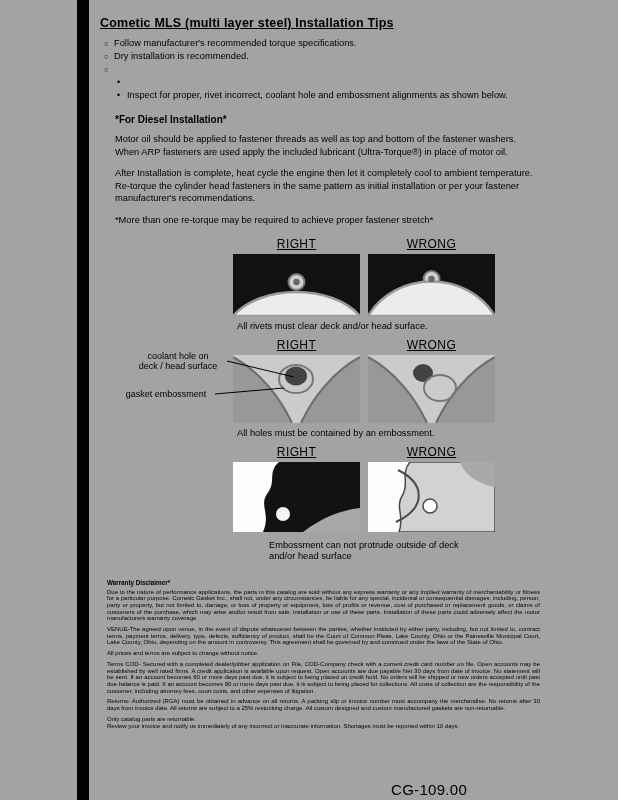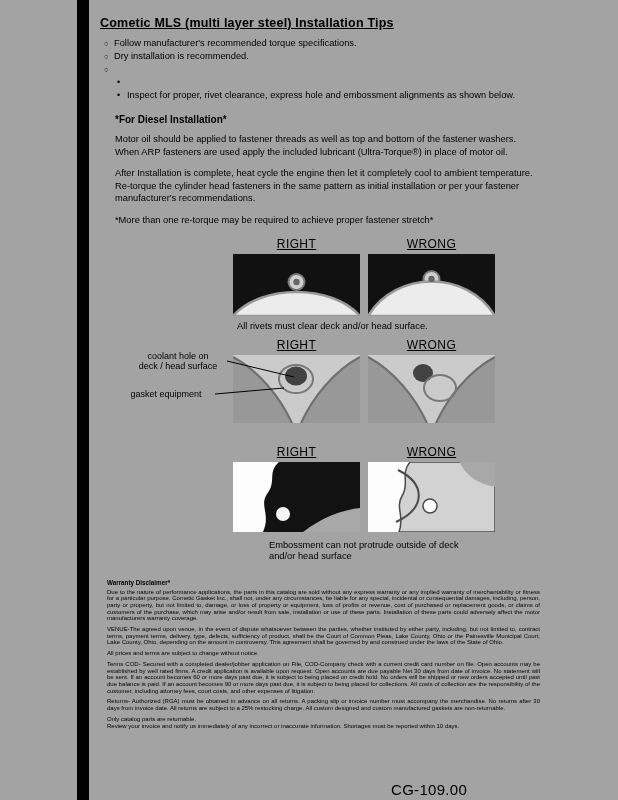--- a/index.html
+++ b/index.html
@@ -56,21 +56,21 @@
         <span>Dry installation is recommended.</span>
       </li>
       <li>
         <span class="marker">○</span>
       </li>
       <li class="sub">
         <span class="marker">•</span>
       </li>
       <li class="sub">
         <span class="marker">•</span>
-        <span>Inspect for proper, rivet clearance, express hole and embossment alignments as shown below.</span>
+        <span>Inspect for proper, rivet incorrect, coolant hole and embossment alignments as shown below.</span>
       </li>
     </ul>
 
     <div class="diesel">
       <div class="diesel-heading">*For Diesel Installation*</div>
       <p>Motor oil should be applied to fastener threads as well as top and bottom of the fastener washers. When ARP fasteners are used apply the included lubricant (Ultra-Torque®) in place of motor oil.</p>
       <p>After Installation is complete, heat cycle the engine then let it completely cool to ambient temperature. Re-torque the cylinder head fasteners in the same pattern as initial installation or per your fastener manufacturer's recommendations.</p>
       <p class="note">*More than one re-torque may be required to achieve proper fastener stretch*</p>
     </div>
 
@@ -97,21 +97,21 @@
       </div>
       <div class="caption" style="top:84px;">All rivets must clear deck and/or head surface.</div>
 
       <div class="dir-label" style="left:133px; top:101px;">RIGHT</div>
       <div class="dir-label" style="left:268px; top:101px;">WRONG</div>
 
       <div class="side-label" style="left:28px; top:114px; width:100px;">
         <div>coolant hole on</div>
         <div>deck / head surface</div>
       </div>
-      <div class="side-label" style="left:16px; top:152px; width:100px;">gasket equipment</div>
+      <div class="side-label" style="left:16px; top:152px; width:100px;">gasket embossment</div>
 
       <div class="fig-img" style="left:133px; top:118px; height:68px;">
         <svg viewBox="0 0 127 68">
           <rect width="127" height="68" fill="#cbcbcb"></rect>
           <path d="M0,2 C26,16 47,42 59,68 L0,68 Z" fill="#989898"></path>
           <path d="M127,2 C101,16 80,42 68,68 L127,68 Z" fill="#989898"></path>
           <path d="M0,2 C26,16 47,42 59,68" fill="none" stroke="#6e6e6e" stroke-width="2"></path>
           <path d="M127,2 C101,16 80,42 68,68" fill="none" stroke="#6e6e6e" stroke-width="2"></path>
           <ellipse cx="63" cy="21" rx="11" ry="9.5" fill="#424242"></ellipse>
           <ellipse cx="63" cy="24" rx="17" ry="14" fill="none" stroke="#787878" stroke-width="2"></ellipse>
@@ -121,20 +121,21 @@
         <svg viewBox="0 0 127 68">
           <rect width="127" height="68" fill="#cbcbcb"></rect>
           <path d="M0,2 C26,16 47,42 59,68 L0,68 Z" fill="#989898"></path>
           <path d="M127,2 C101,16 80,42 68,68 L127,68 Z" fill="#989898"></path>
           <path d="M0,2 C26,16 47,42 59,68" fill="none" stroke="#6e6e6e" stroke-width="2"></path>
           <path d="M127,2 C101,16 80,42 68,68" fill="none" stroke="#6e6e6e" stroke-width="2"></path>
           <ellipse cx="55" cy="18" rx="10" ry="9" fill="#424242"></ellipse>
           <ellipse cx="72" cy="33" rx="16" ry="13" fill="none" stroke="#787878" stroke-width="2"></ellipse>
         </svg>
       </div>
+      <div class="caption" style="top:191px;">All holes must be contained by an embossment.</div>
 
       <div class="dir-label" style="left:133px; top:208px;">RIGHT</div>
       <div class="dir-label" style="left:268px; top:208px;">WRONG</div>
 
       <div class="fig-img" style="left:133px; top:225px; height:70px;">
         <svg viewBox="0 0 127 70">
           <rect width="127" height="70" fill="#fdfdfd"></rect>
           <path d="M46,0 C34,10 44,20 34,32 C26,44 38,52 30,70 L127,70 L127,0 Z" fill="#121212"></path>
           <path d="M70,70 C88,56 108,48 127,46 L127,70 Z" fill="#a8a8a8"></path>
           <circle cx="50" cy="52" r="7" fill="#f5f5f5"></circle>

